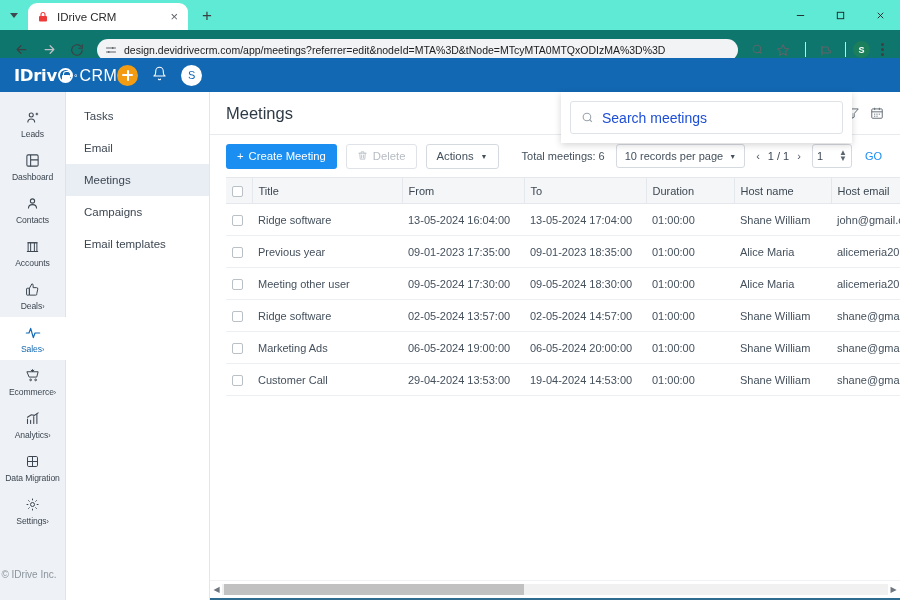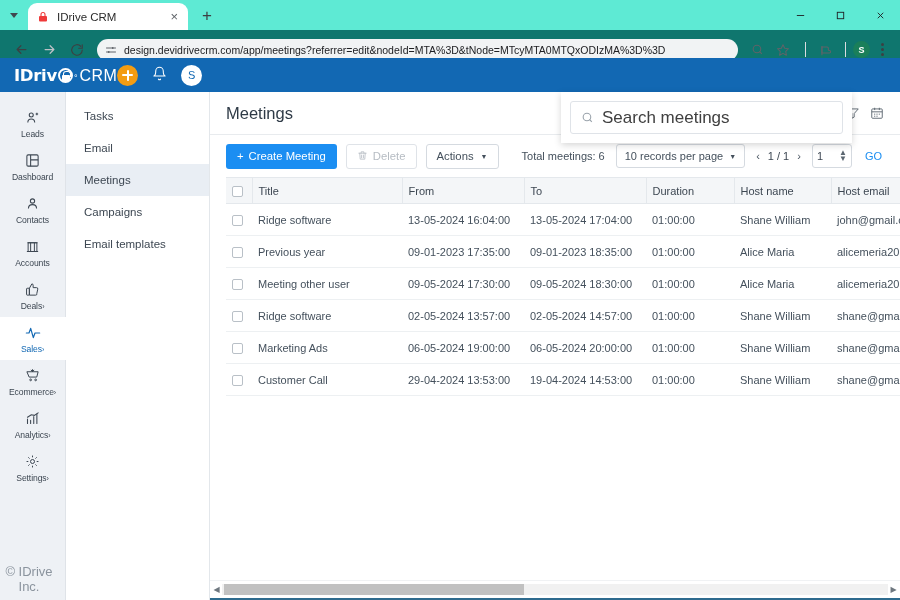--- a/index.html
+++ b/index.html
@@ -117,22 +117,22 @@
   .rail-item {
     width:66px; padding: 7px 0 6px; display:flex; flex-direction:column;
     align-items:center; gap:3px; cursor:pointer; position:relative;
   }
   .rail-item .lbl { font-size:8.6px; color:#3d4752; white-space:nowrap; letter-spacing:-0.1px;}
   .rail-item .ico { color:#3d4752; height:17px; display:flex; align-items:center;}
   .rail-item.active { background:#ffffff; }
   .rail-item.active .lbl, .rail-item.active .ico { color:#1268b3; }
   .caret { font-size:7px; }
   .rail-foot {
-    position:absolute; bottom:6px; left:0; width:58px; text-align:center;
-    font-size:13px; color:#8b949e;
+    position:absolute; bottom:20px; left:0; width:58px; text-align:center;
+    font-size:10px; color:#8b949e;
   }
 
   
   .subnav { width:144px; background:#fff; border-right:1px solid #e3e7eb; padding-top:8px;}
   .subnav-item {
     padding: 10px 0 10px 18px; font-size:11.5px; color:#3d4752; cursor:pointer;
   }
   .subnav-item.active { background:#e9eef4; }
 
   
@@ -216,21 +216,21 @@
   
   .search-overlay {
     position:absolute; left:561px; top:92px; width:291px; height:51px;
     background:#ffffff; box-shadow: 0 2px 7px rgba(0,0,0,0.17);
     display:flex; align-items:center; padding: 0 9px; z-index: 40;
   }
   .search-box {
     flex:1; height:33px; border:1px solid #dfe3e8; border-radius:3px;
     display:flex; align-items:center; gap:8px; padding: 0 10px; background:#fff;
   }
-  .search-box .ph { font-size:17px; color:#404040; }
+  .search-box .ph { font-size:14px; color:#1d4ed8; }
 
   
   .hscroll {
     height:18px; background:#ffffff; display:flex; align-items:center;
     padding: 0 1px; border-top:1px solid #f0f2f4;
   }
   .hs-arrow { width:11px; display:flex; align-items:center; justify-content:center; color:#6e777f; font-size:8px;}
   .hs-track { flex:1; height:11px; background:#f1f1f1; position:relative; }
   .hs-thumb { position:absolute; left:2px; top:0; width:45%; height:11px; background:#c1c1c1; }
   .botline { height:2px; background:#2e6b8e; }
@@ -441,20 +441,29 @@
             <svg width="15" height="15" viewBox="0 0 24 24" fill="none" stroke="currentColor" stroke-width="1.7" stroke-linecap="round">
                 <path d="M4 20V13M9 20v-5M14 20V9M19 20V5"></path>
                 <path d="M4 10l6-4 5 1 6-4"></path>
               </svg>
           </span>
           <span class="lbl">
             <span>Analytics</span><span class="caret">›</span>
           </span>
         </div>
 
+        <div class="rail-item">
+          <span class="ico">
+            <svg width="15" height="15" viewBox="0 0 24 24" fill="none" stroke="currentColor" stroke-width="1.6">
+                <rect x="4" y="4" width="16" height="16" rx="2"></rect>
+                <path d="M4 12h16M12 4v16"></path>
+              </svg>
+          </span>
+          <span class="lbl">Data Migration</span>
+        </div>
 
         <div class="rail-item">
           <span class="ico">
             <svg width="15" height="15" viewBox="0 0 24 24" fill="none" stroke="currentColor" stroke-width="1.6">
                 <circle cx="12" cy="12" r="3.2"></circle>
                 <path d="M12 2.5v2.8M12 18.7v2.8M21.5 12h-2.8M5.3 12H2.5M18.7 5.3l-2 2M7.3 16.7l-2 2M18.7 18.7l-2-2M7.3 7.3l-2-2"></path>
               </svg>
           </span>
           <span class="lbl">
             <span>Settings</span><span class="caret">›</span>

